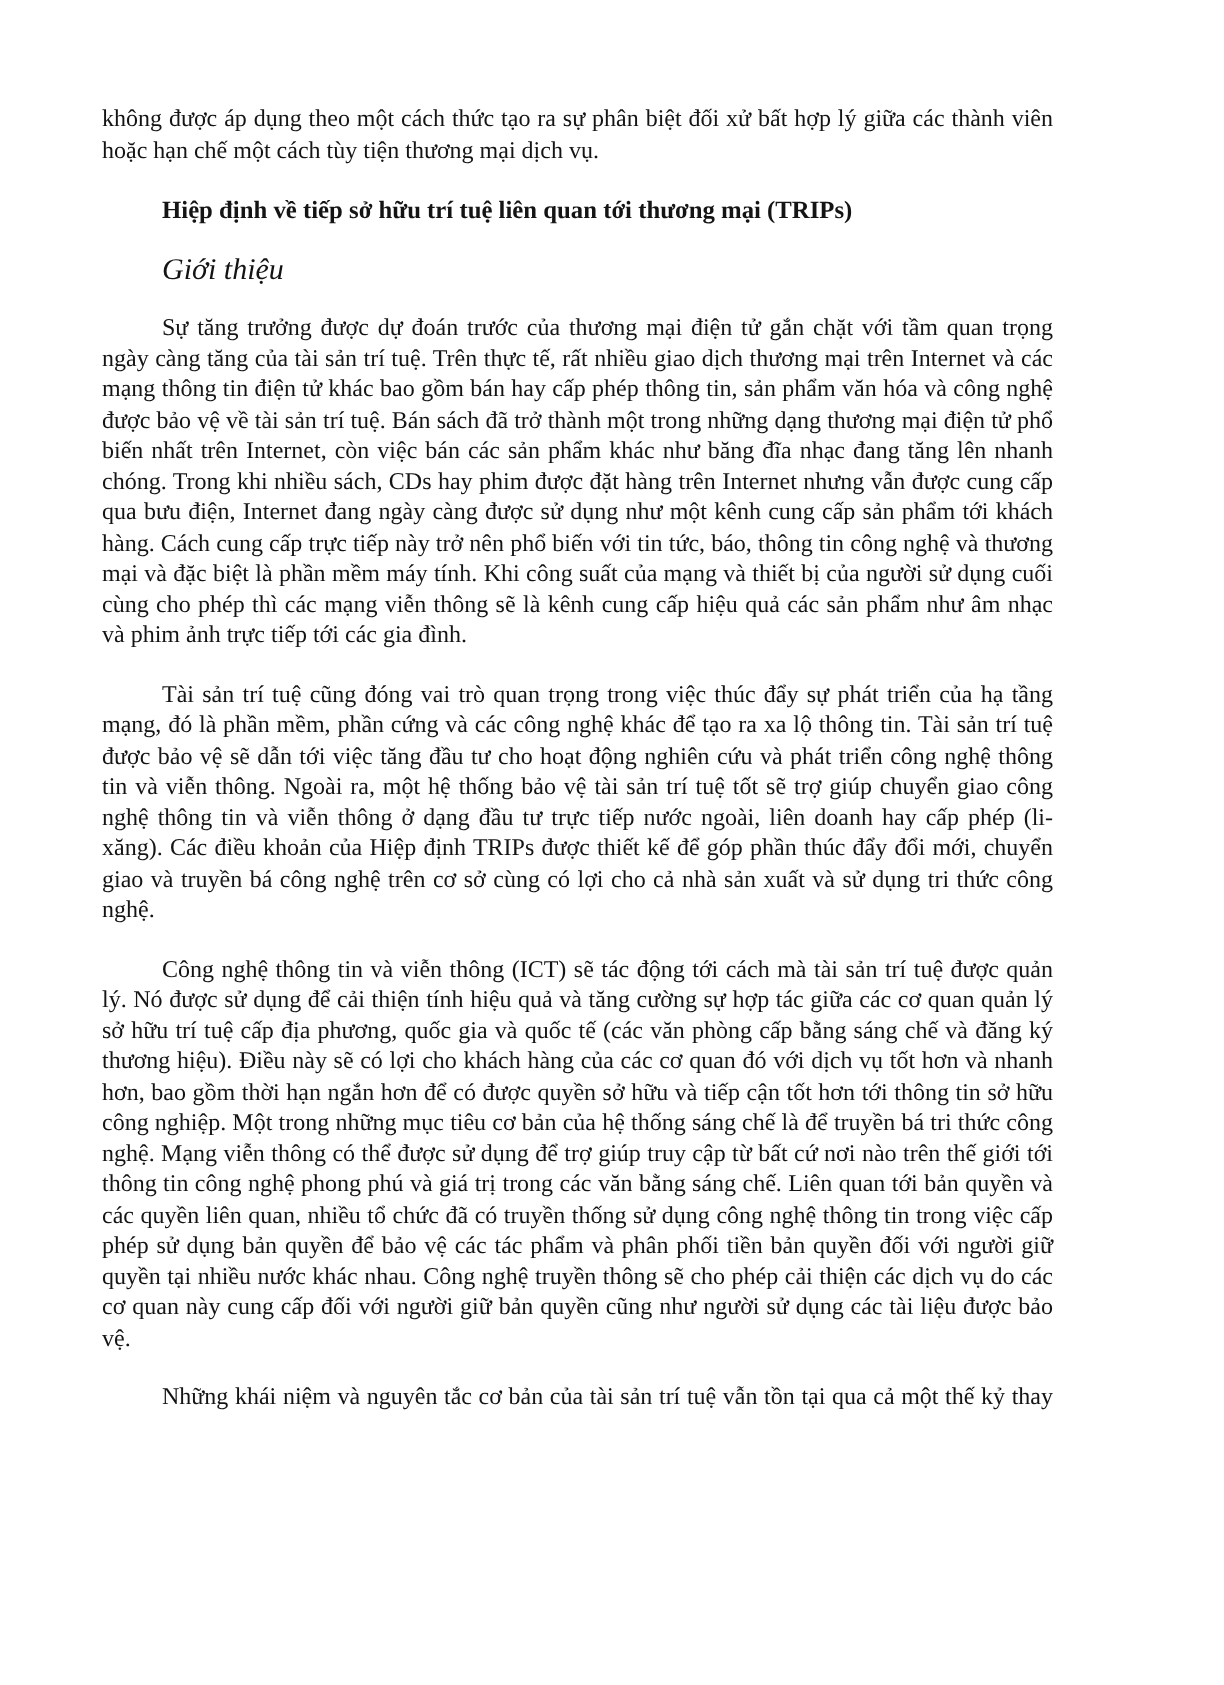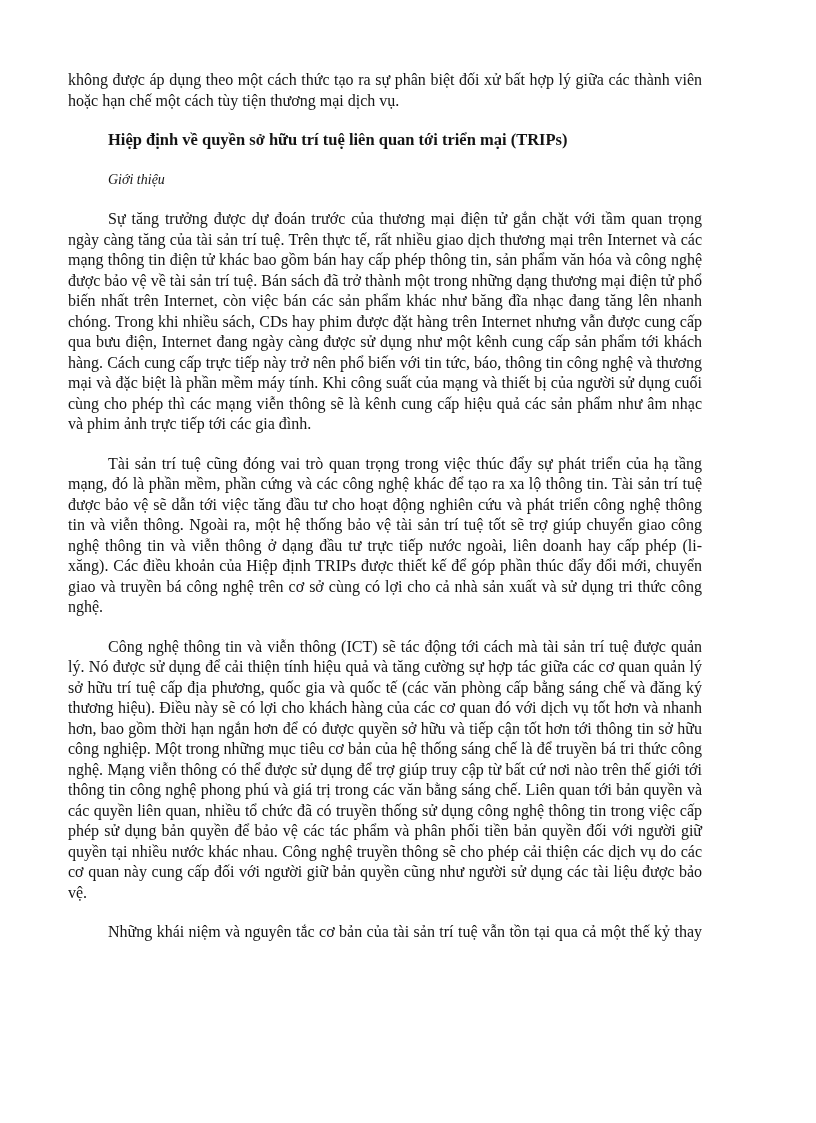--- a/index.html
+++ b/index.html
@@ -35,21 +35,21 @@
   .section-heading {
     font-size: 16.5px;
     font-weight: bold;
     margin: 0 0 19px 0;
     text-indent: 40px;
     text-align: left;
   }
   .subsection-heading {
     font-style: italic;
     font-weight: normal;
-    font-size: 14px;
+    font-size: 20px;
     margin: 0 0 19px 0;
     text-indent: 40px;
     text-align: left;
   }
   .page-number {
     position: absolute;
     top: 1058px;
     left: 0;
     width: 100%;
     text-align: right;
@@ -57,21 +57,21 @@
     color: #141414;
   }
 </style>
 </head>
 <body>
 
 <div class="page">
   <div class="content">
     <p class="para no-indent">không được áp dụng theo một cách thức tạo ra sự phân biệt đối xử bất hợp lý giữa các thành viên hoặc hạn chế một cách tùy tiện thương mại dịch vụ.</p>
 
-    <h2 class="section-heading">Hiệp định về quyền sở hữu trí tuệ liên quan tới triển mại (TRIPs)</h2>
+    <h2 class="section-heading">Hiệp định về tiếp sở hữu trí tuệ liên quan tới thương mại (TRIPs)</h2>
 
     <p class="subsection-heading">Giới thiệu</p>
 
     <p class="para">Sự tăng trưởng được dự đoán trước của thương mại điện tử gắn chặt với tầm quan trọng ngày càng tăng của tài sản trí tuệ. Trên thực tế, rất nhiều giao dịch thương mại trên Internet và các mạng thông tin điện tử khác bao gồm bán hay cấp phép thông tin, sản phẩm văn hóa và công nghệ được bảo vệ về tài sản trí tuệ. Bán sách đã trở thành một trong những dạng thương mại điện tử phổ biến nhất trên Internet, còn việc bán các sản phẩm khác như băng đĩa nhạc đang tăng lên nhanh chóng. Trong khi nhiều sách, CDs hay phim được đặt hàng trên Internet nhưng vẫn được cung cấp qua bưu điện, Internet đang ngày càng được sử dụng như một kênh cung cấp sản phẩm tới khách hàng. Cách cung cấp trực tiếp này trở nên phổ biến với tin tức, báo, thông tin công nghệ và thương mại và đặc biệt là phần mềm máy tính. Khi công suất của mạng và thiết bị của người sử dụng cuối cùng cho phép thì các mạng viễn thông sẽ là kênh cung cấp hiệu quả các sản phẩm như âm nhạc và phim ảnh trực tiếp tới các gia đình.</p>
 
     <p class="para">Tài sản trí tuệ cũng đóng vai trò quan trọng trong việc thúc đẩy sự phát triển của hạ tầng mạng, đó là phần mềm, phần cứng và các công nghệ khác để tạo ra xa lộ thông tin. Tài sản trí tuệ được bảo vệ sẽ dẫn tới việc tăng đầu tư cho hoạt động nghiên cứu và phát triển công nghệ thông tin và viễn thông. Ngoài ra, một hệ thống bảo vệ tài sản trí tuệ tốt sẽ trợ giúp chuyển giao công nghệ thông tin và viễn thông ở dạng đầu tư trực tiếp nước ngoài, liên doanh hay cấp phép (li- xăng). Các điều khoản của Hiệp định TRIPs được thiết kế để góp phần thúc đẩy đổi mới, chuyển giao và truyền bá công nghệ trên cơ sở cùng có lợi cho cả nhà sản xuất và sử dụng tri thức công nghệ.</p>
 
     <p class="para">Công nghệ thông tin và viễn thông (ICT) sẽ tác động tới cách mà tài sản trí tuệ được quản lý. Nó được sử dụng để cải thiện tính hiệu quả và tăng cường sự hợp tác giữa các cơ quan quản lý sở hữu trí tuệ cấp địa phương, quốc gia và quốc tế (các văn phòng cấp bằng sáng chế và đăng ký thương hiệu). Điều này sẽ có lợi cho khách hàng của các cơ quan đó với dịch vụ tốt hơn và nhanh hơn, bao gồm thời hạn ngắn hơn để có được quyền sở hữu và tiếp cận tốt hơn tới thông tin sở hữu công nghiệp. Một trong những mục tiêu cơ bản của hệ thống sáng chế là để truyền bá tri thức công nghệ. Mạng viễn thông có thể được sử dụng để trợ giúp truy cập từ bất cứ nơi nào trên thế giới tới thông tin công nghệ phong phú và giá trị trong các văn bằng sáng chế. Liên quan tới bản quyền và các quyền liên quan, nhiều tổ chức đã có truyền thống sử dụng công nghệ thông tin trong việc cấp phép sử dụng bản quyền để bảo vệ các tác phẩm và phân phối tiền bản quyền đối với người giữ quyền tại nhiều nước khác nhau. Công nghệ truyền thông sẽ cho phép cải thiện các dịch vụ do các cơ quan này cung cấp đối với người giữ bản quyền cũng như người sử dụng các tài liệu được bảo vệ.</p>
 
     <p class="para">Những khái niệm và nguyên tắc cơ bản của tài sản trí tuệ vẫn tồn tại qua cả một thế kỷ thay đổi kinh tế, xã hội và công nghệ mau lẹ. Các mục tiêu truyền thống của hệ thống được phản ánh trong các quy định quốc tế hiện tại dường như vẫn còn giá trị trong “không gian mạng – cyberspace”. Điều này gợi ý việc thực hiện Hiệp định</p>

